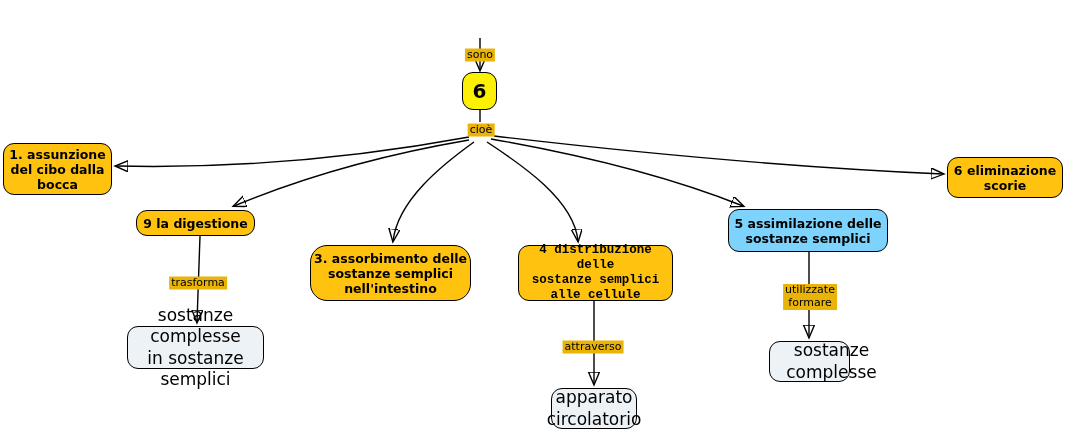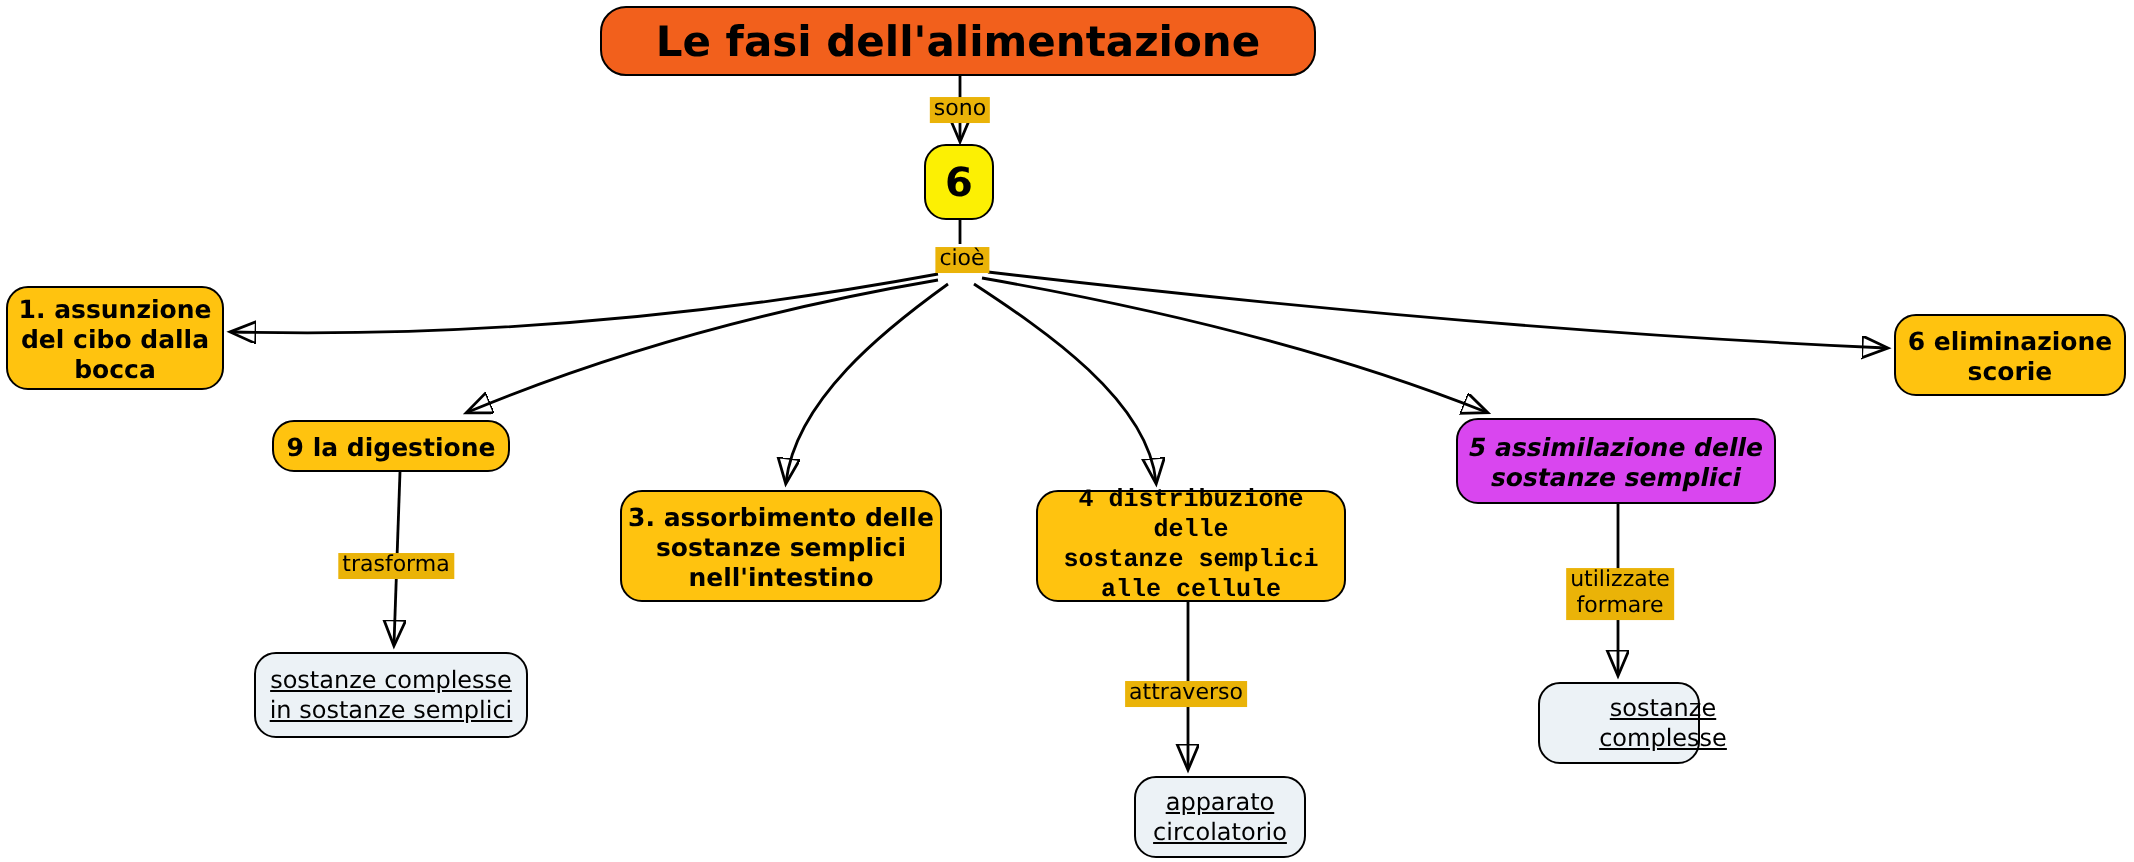--- a/index.html
+++ b/index.html
@@ -11,29 +11,29 @@
   .edges path{stroke:#000;stroke-width:1.4;fill:none;}
   .node{
     position:absolute;box-sizing:border-box;
     display:flex;align-items:center;justify-content:center;
     text-align:center;white-space:pre-line;
     border:1.7px solid #000;border-radius:11px;color:#000;
   }
   .title-node{left:300px;top:3px;width:358px;height:35px;background:#F2601C;font-weight:bold;font-size:21px;border-radius:13px;}
   .count-node{left:462px;top:72px;width:35px;height:38px;background:#FCF003;font-weight:bold;font-size:20px;}
   .phase{background:#FFC30F;font-weight:bold;font-size:12.5px;line-height:1.2;}
-  .detail{background:#ECF2F6;font-size:12px;line-height:1.25;border-width:1.4px;text-decoration:underline;}
+  .detail{background:#ECF2F6;font-size:17px;line-height:1.25;border-width:1.4px;}
   #n-p1{left:3px;top:143px;width:109px;height:52px;}
   #n-p2{left:136px;top:210px;width:119px;height:26px;}
-  #n-p3{left:310px;top:245px;width:161px;height:56px;}
+  #n-p3{left:310px;top:245px;width:161px;height:56px;border-radius:17px;}
   #n-p4{left:518px;top:245px;width:155px;height:56px;}
   #n-p5{left:728px;top:209px;width:160px;height:43px;}
   #n-p6{left:947px;top:157px;width:116px;height:41px;}
   #n-d1{left:127px;top:326px;width:137px;height:43px;}
-  #n-d2{left:551px;top:388px;width:86px;height:41px;margin-left:16px;}
+  #n-d2{left:551px;top:388px;width:86px;height:41px;}
   #n-d3{left:769px;top:341px;width:81px;height:41px;padding-left:44px;}
   .edge-label{
     position:absolute;transform:translate(-50%,-50%);
     background:#eab308;font-size:11px;line-height:1.18;padding:0 2px;
     text-align:center;white-space:pre-line;color:#000;
   }
   #l-sono{left:480px;top:55px;}
   #l-cioe{left:481px;top:130px;}
   #l-trasforma{left:198px;top:283px;}
   #l-attraverso{left:593px;top:347px;}
@@ -56,35 +56,34 @@
     <path d="M469,140 Q340,162 234,206" marker-end="url(#arrow)"></path>
     <path d="M474,142 C442,165 398,200 393,241" marker-end="url(#arrow)"></path>
     <path d="M487,142 C522,165 574,200 578,241" marker-end="url(#arrow)"></path>
     <path d="M491,139 Q640,165 743,206" marker-end="url(#arrow)"></path>
     <path d="M494,136 Q740,165 943,174" marker-end="url(#arrow)"></path>
     <path d="M200,236 L197,322" marker-end="url(#arrow)"></path>
     <path d="M594,301 L594,384" marker-end="url(#arrow)"></path>
     <path d="M809,252 L809,337" marker-end="url(#arrow)"></path>
   </svg>
 
-  <div class="node title-node" style="background: rgb(242, 96, 28);">Le fasi dell'alimentazione</div>
 
   <div class="node count-node" style="background: rgb(252, 240, 3);">6</div>
 
   <div class="node phase" id="n-p1" style="background: rgb(255, 195, 15);">1. assunzione
 del cibo dalla
 bocca</div>
   <div class="node phase" id="n-p2" style="background: rgb(255, 195, 15);">9 la digestione</div>
   <div class="node phase" id="n-p3" style="background: rgb(255, 195, 15);">3. assorbimento delle
 sostanze semplici
 nell'intestino</div>
   <div class="node phase" id="n-p4" style="background: rgb(255, 195, 15); font-family: Liberation Mono, monospace;">4 distribuzione delle
 sostanze semplici
 alle cellule</div>
-  <div class="node phase" id="n-p5" style="background: #d946ef; font-style: italic;">5 assimilazione delle
+  <div class="node phase" id="n-p5" style="background: #7dd3fc;">5 assimilazione delle
 sostanze semplici</div>
   <div class="node phase" id="n-p6" style="background: rgb(255, 195, 15);">6 eliminazione
 scorie</div>
 
   <div class="node detail" id="n-d1" style="background: rgb(236, 242, 246);">sostanze complesse
 in sostanze semplici</div>
   <div class="node detail" id="n-d2" style="background: rgb(236, 242, 246);">apparato
 circolatorio</div>
   <div class="node detail" id="n-d3" style="background: rgb(236, 242, 246);">sostanze
 complesse</div>

